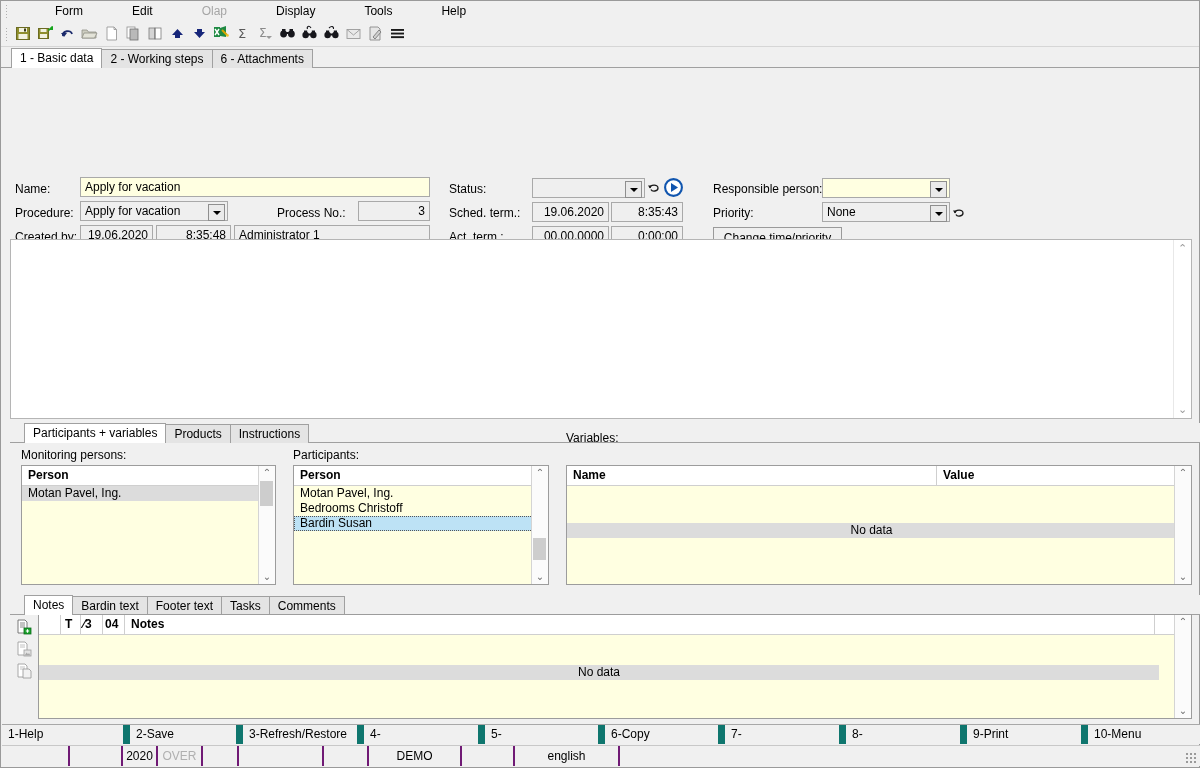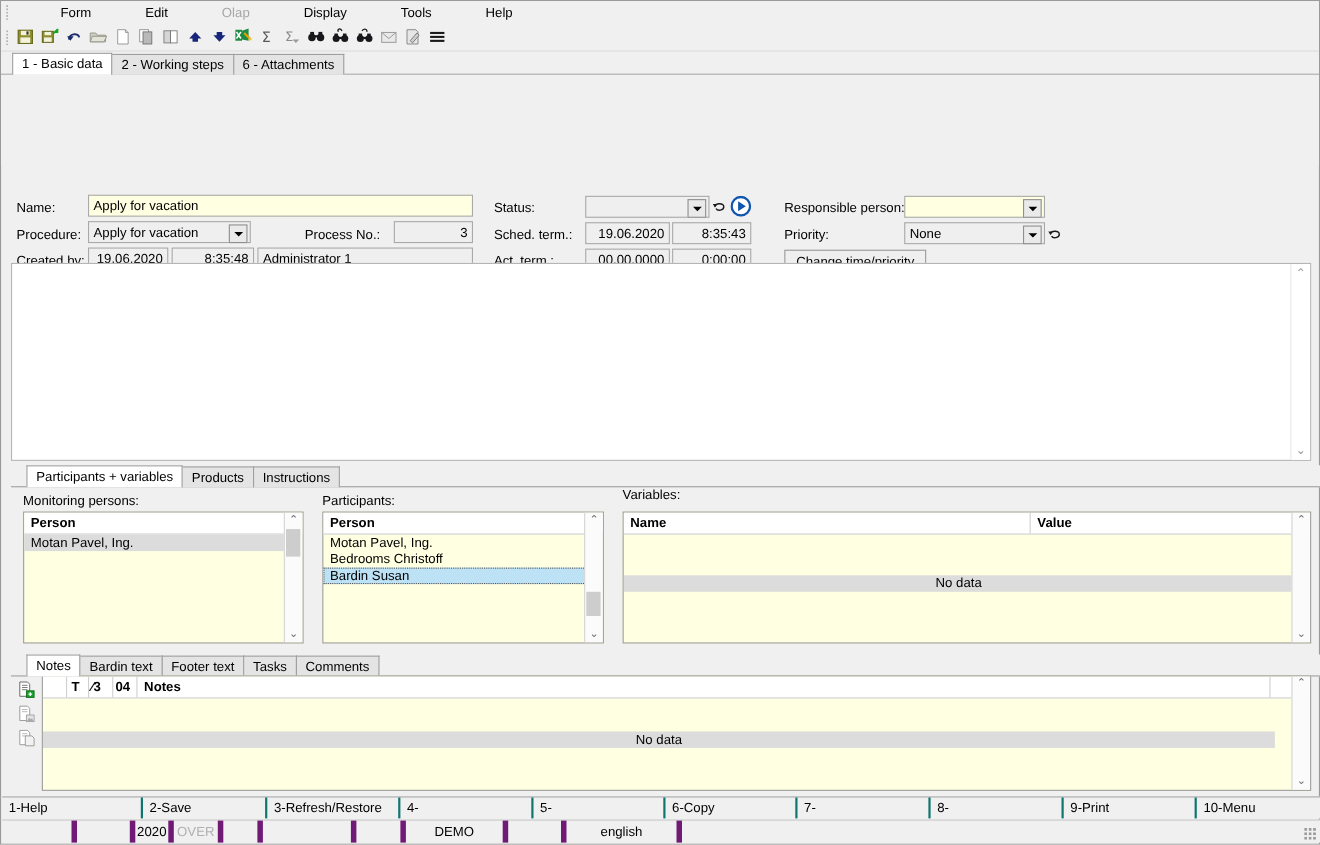--- a/index.html
+++ b/index.html
@@ -271,35 +271,35 @@
   
   .fkeys {
     height: 19px; min-height: 19px;
     display: flex; align-items: center;
     background: #f0f0f0;
     border-top: 1px solid #a8a8a8;
     font-size: 12px;
   }
   .fkeys .cell {
     height: 19px; line-height: 19px;
-    border-right: 2px solid #0f766e;
+    border-right: 7px solid #0f766e;
     padding-left: 6px; box-sizing: border-box;
     white-space: nowrap;
   }
   .statusbar {
     height: 20px; min-height: 20px;
     display: flex; align-items: center;
     background: #f0f0f0;
     border-top: 1px solid #c8c8c8;
     font-size: 12px;
     position: relative;
   }
   .statusbar .cell {
     height: 20px; line-height: 20px;
-    border-right: 5px solid #701a75;
+    border-right: 2px solid #701a75;
     box-sizing: border-box;
     text-align: center;
     white-space: nowrap;
   }
   .statusbar .dim { color: #b0b0b0; }
   .resizer {
     position: absolute; right: 3px; bottom: 2px;
     width: 12px; height: 12px;
     background-image: radial-gradient(#9a9a9a 40%, transparent 42%);
     background-size: 4px 4px;
@@ -593,21 +593,21 @@
     <div class="lrow">Motan Pavel, Ing.</div>
     <div class="lrow">Bedrooms Christoff</div>
     <div class="lrow sel" style="width:233px;">Bardin Susan</div>
     <div class="vscroll">
       <div class="ar">⌃</div>
       <div class="thumb" style="top:72px; height:22px;"></div>
       <div class="ar">⌄</div>
     </div>
   </div>
 
-  <div class="listlabel" style="position:absolute; left:565px; top:442px;">Variables:</div>
+  <div class="listlabel" style="position:absolute; left:565px; top:430px;">Variables:</div>
   <div class="listbox" style="position:absolute; left:565px; top:464px; width:626px; height:120px;">
     <div class="lhead">
       <div class="col" style="width:370px;">Name</div>
       <div class="col" style="width:239px;">Value</div>
     </div>
     <div style="height:37px;"></div>
     <div class="nodata" style="width:609px;">No data</div>
     <div class="vscroll">
       <div class="ar">⌃</div>
       <div class="ar">⌄</div>

